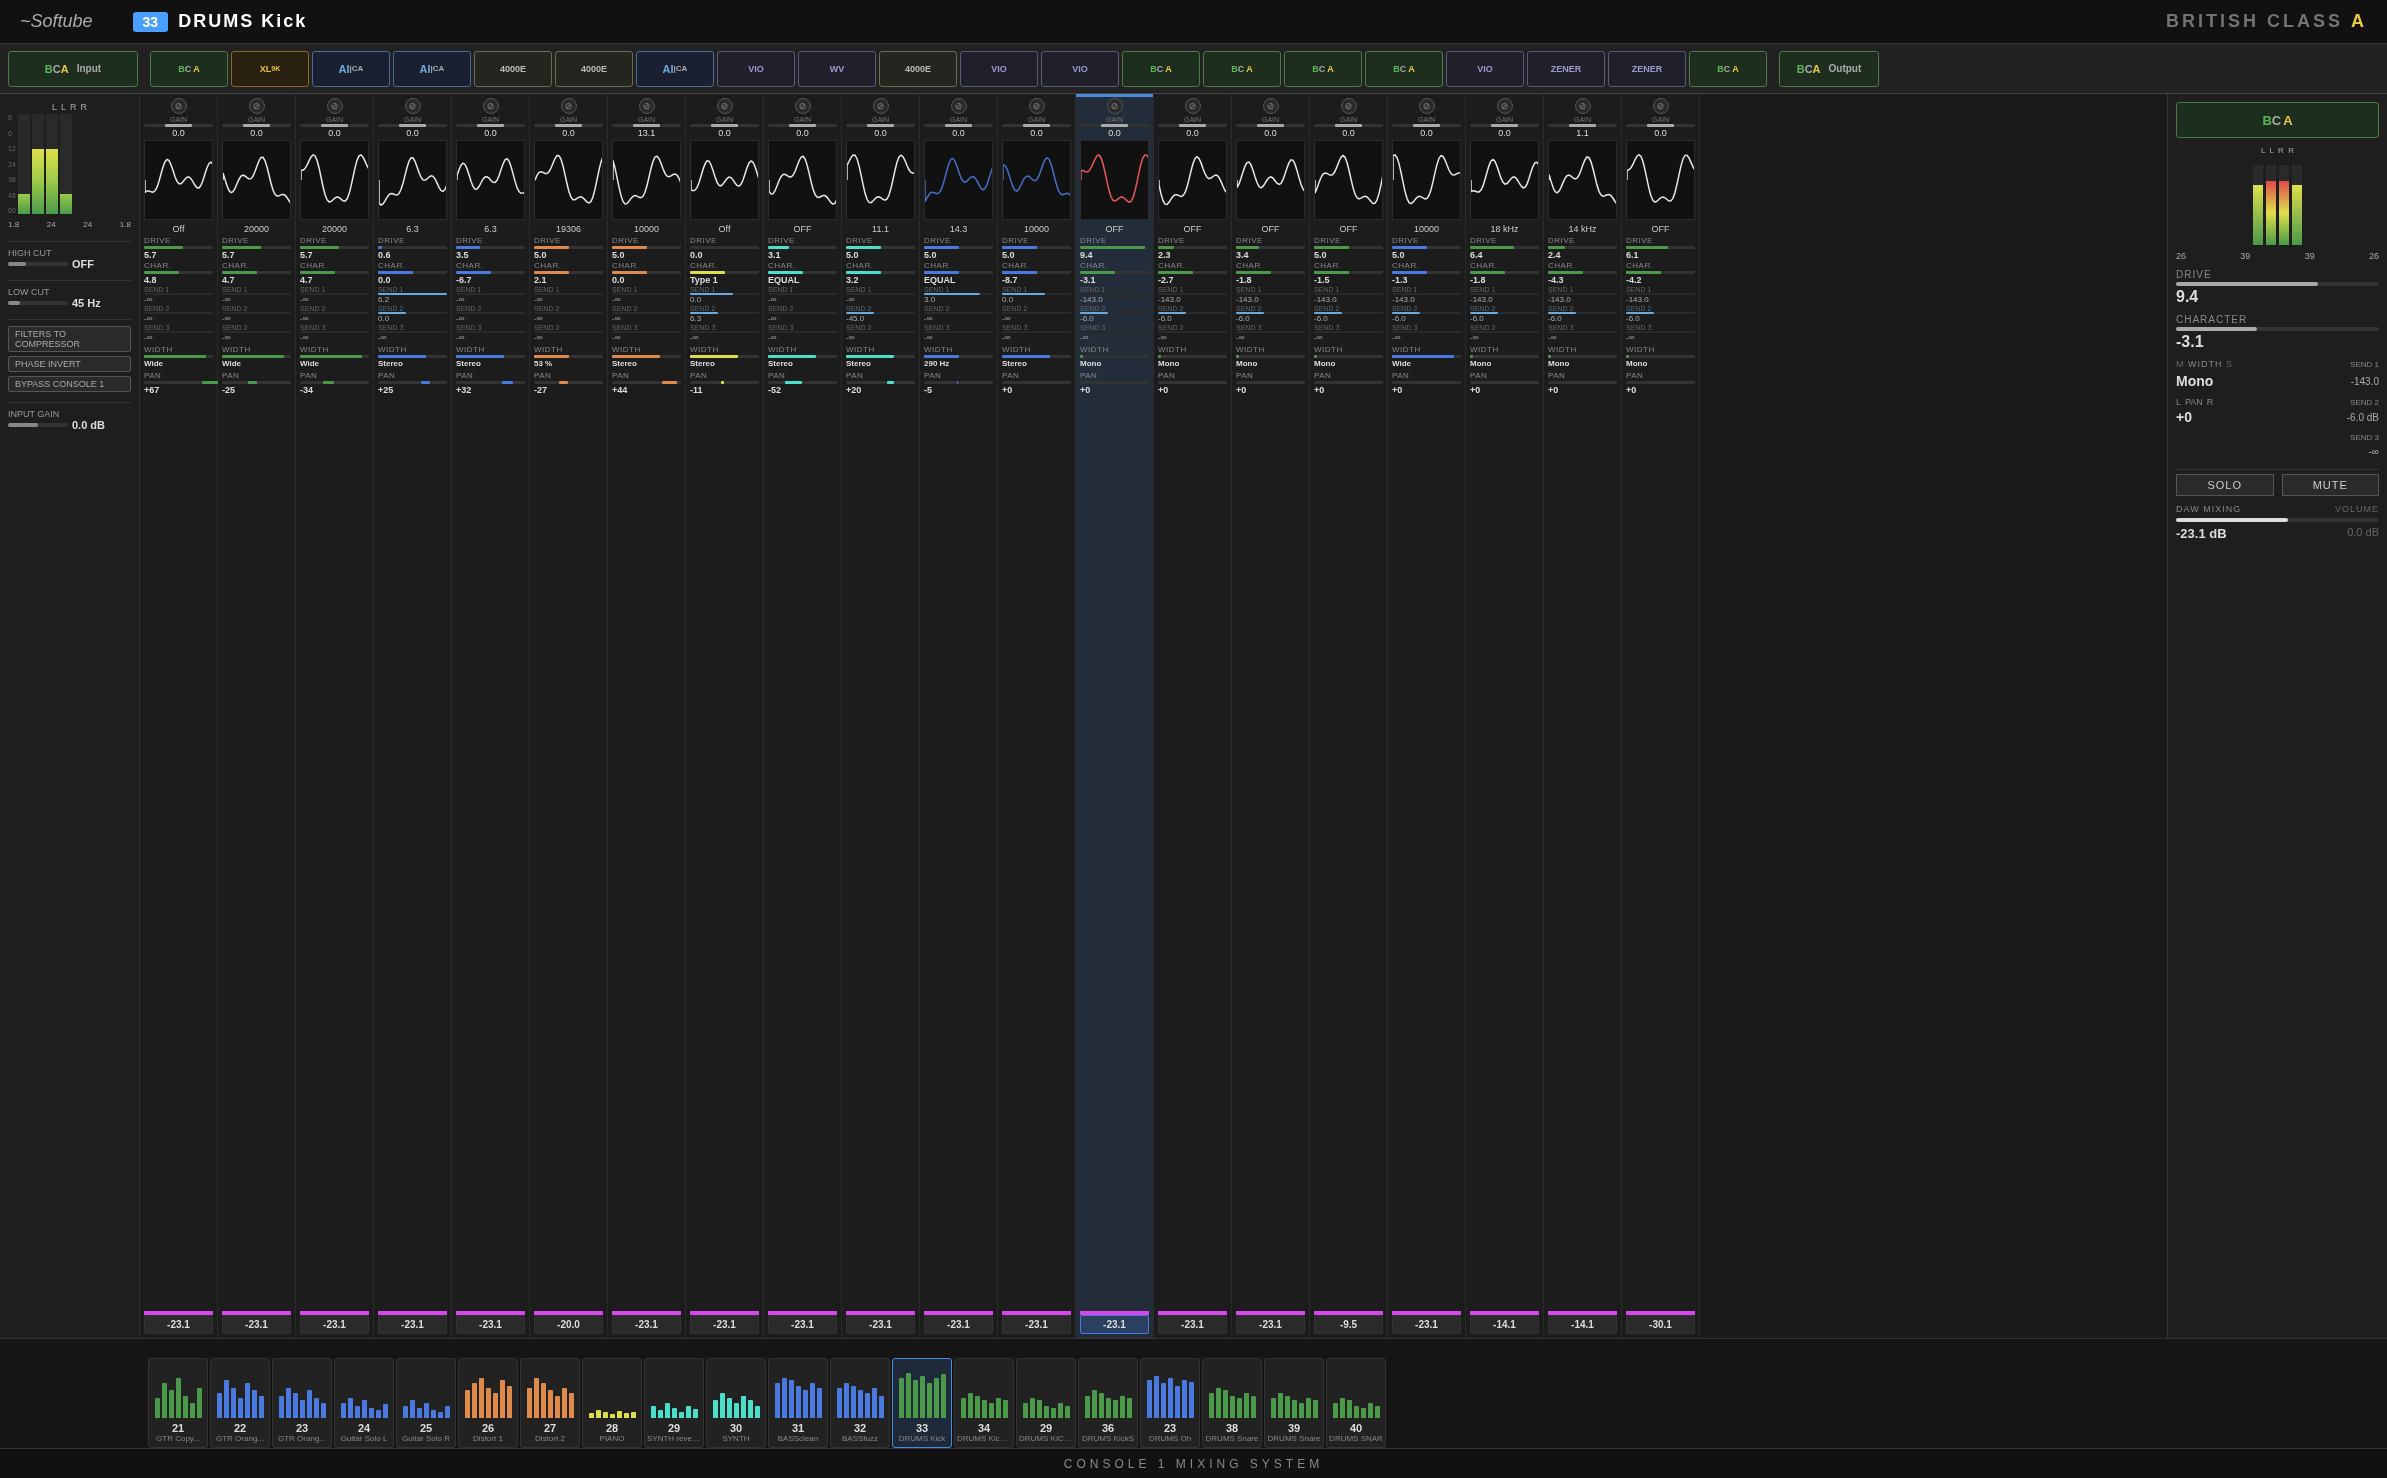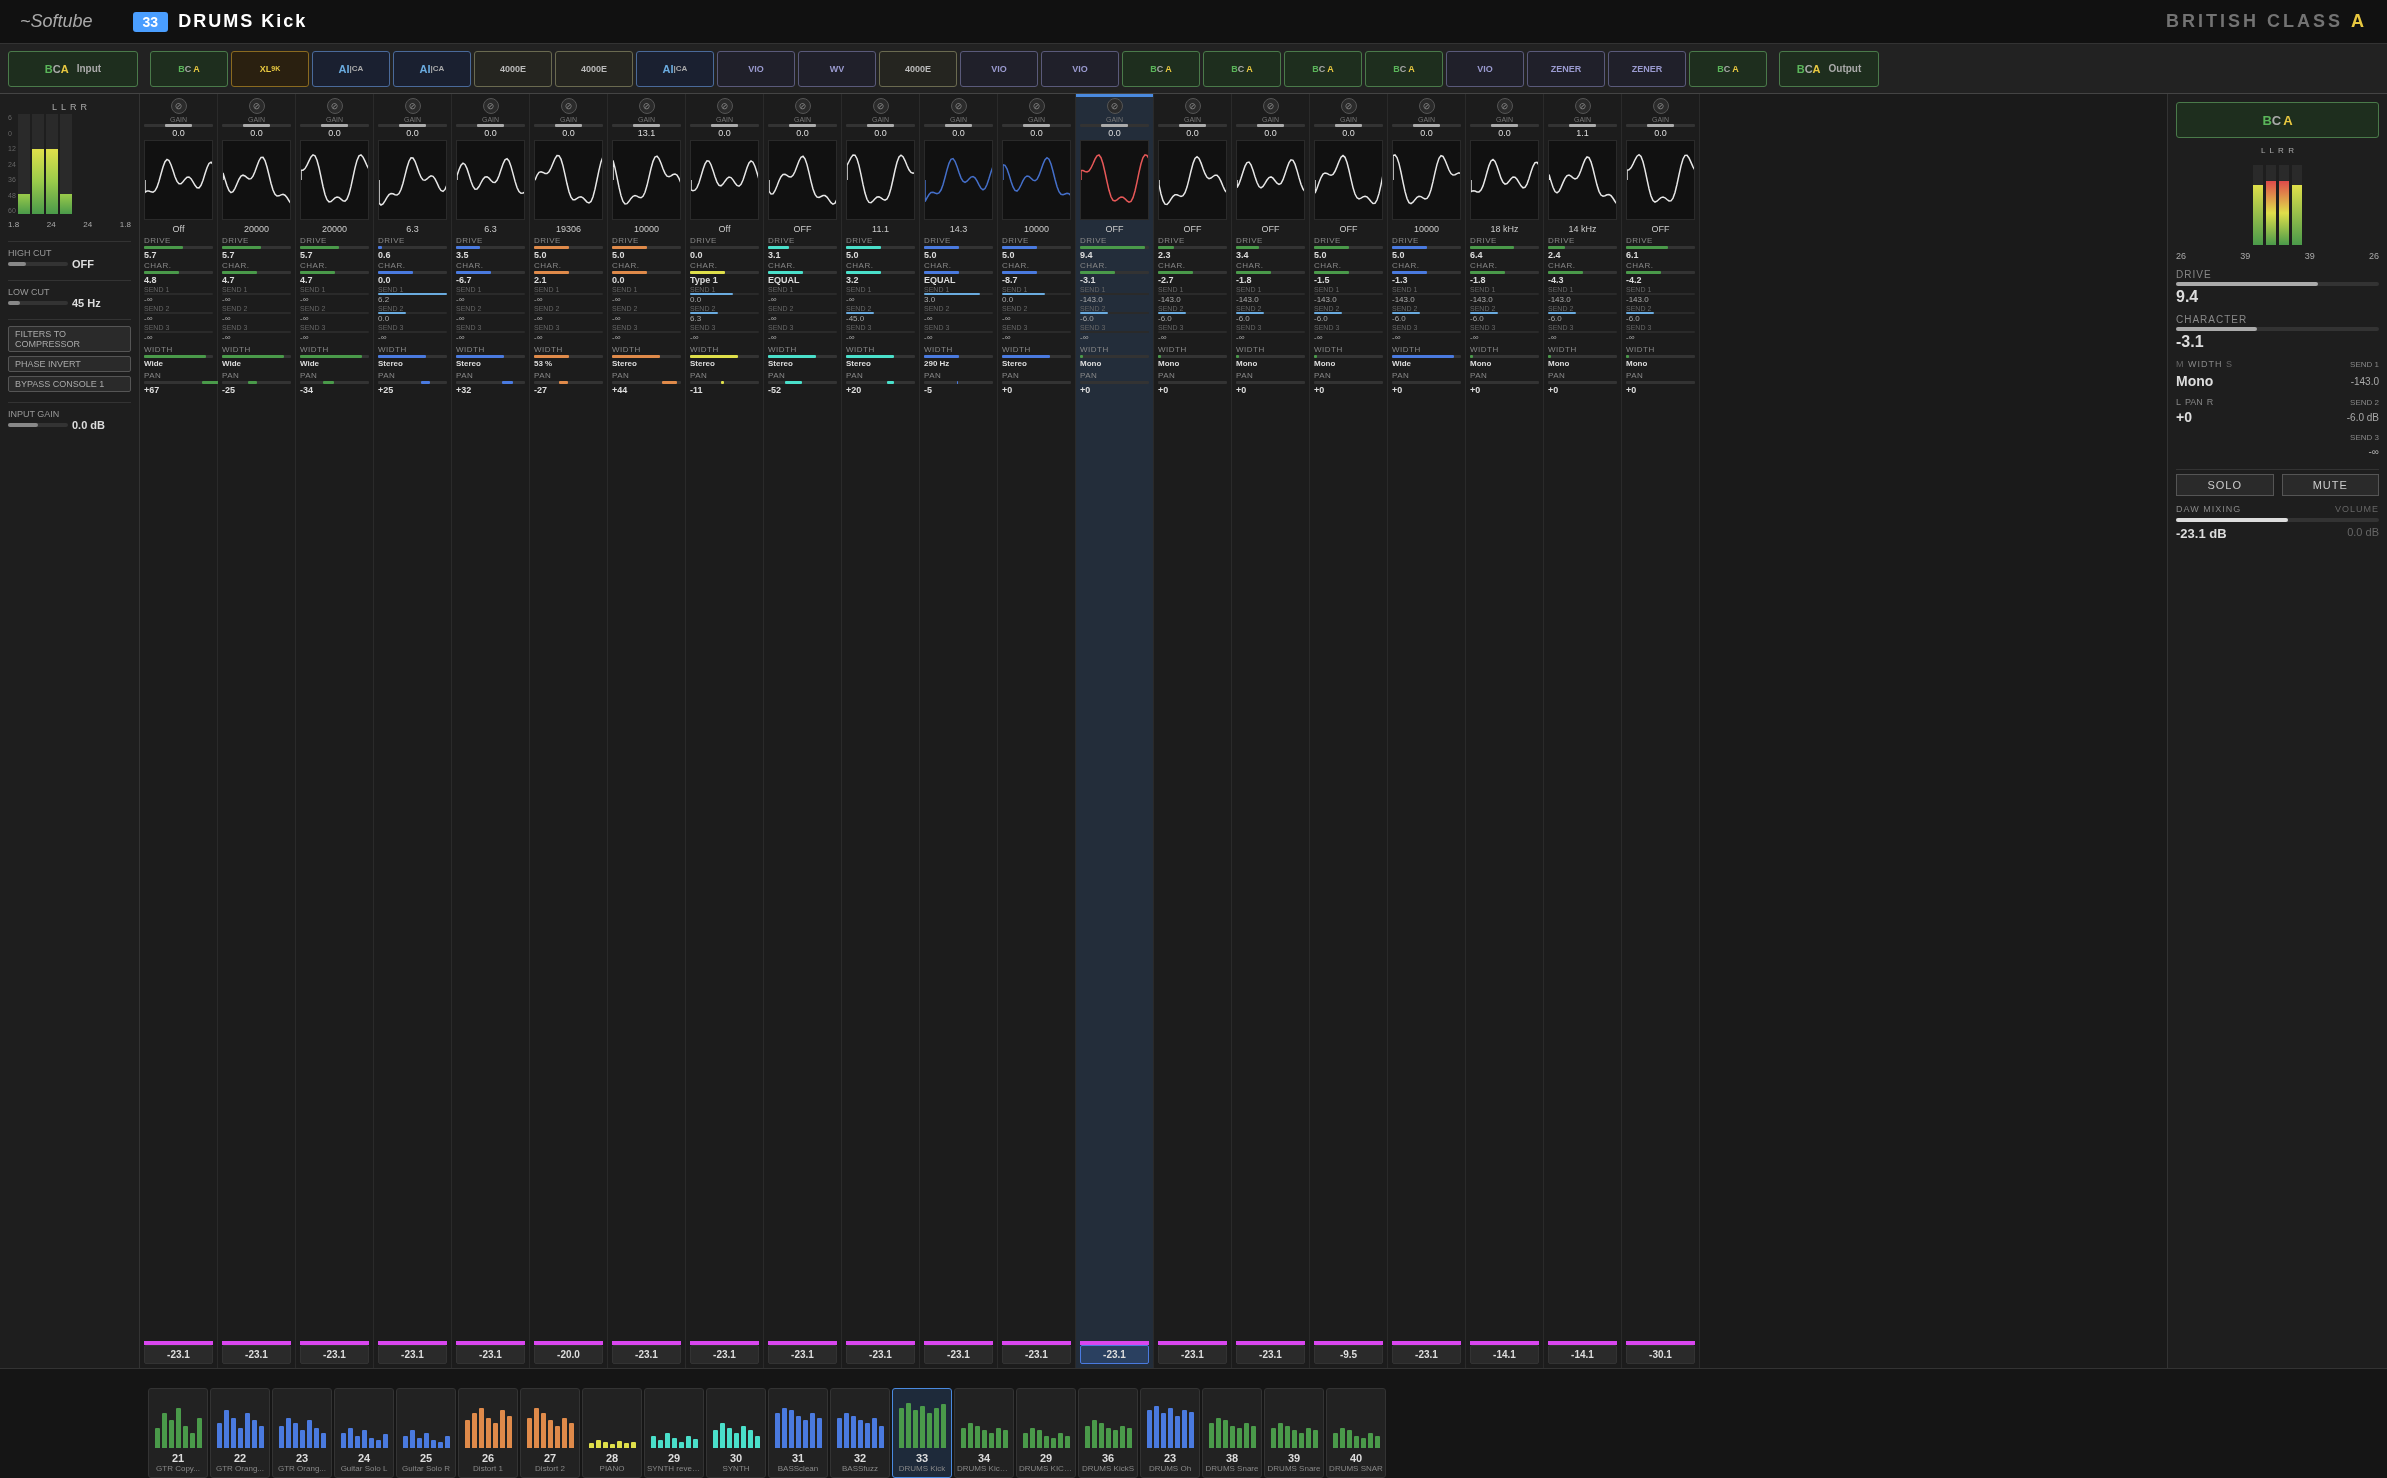--- a/index.html
+++ b/index.html
@@ -2542,13 +2542,16 @@
           <div class="track-bar" style="height:12px;background:#4a9a4a;"></div>
           <div class="track-bar" style="height:10px;background:#4a9a4a;"></div>
           <div class="track-bar" style="height:15px;background:#4a9a4a;"></div>
           <div class="track-bar" style="height:12px;background:#4a9a4a;"></div>
         </div>
     <div class="track-num">40</div>
     <div class="track-name-label">DRUMS SNAR</div>
   </div>
     </div>
 
+  <div class="footer">
+    <span class="footer-text">CONSOLE 1  MIXING SYSTEM</span>
+  </div>
 </div>
 
 </body></html>

